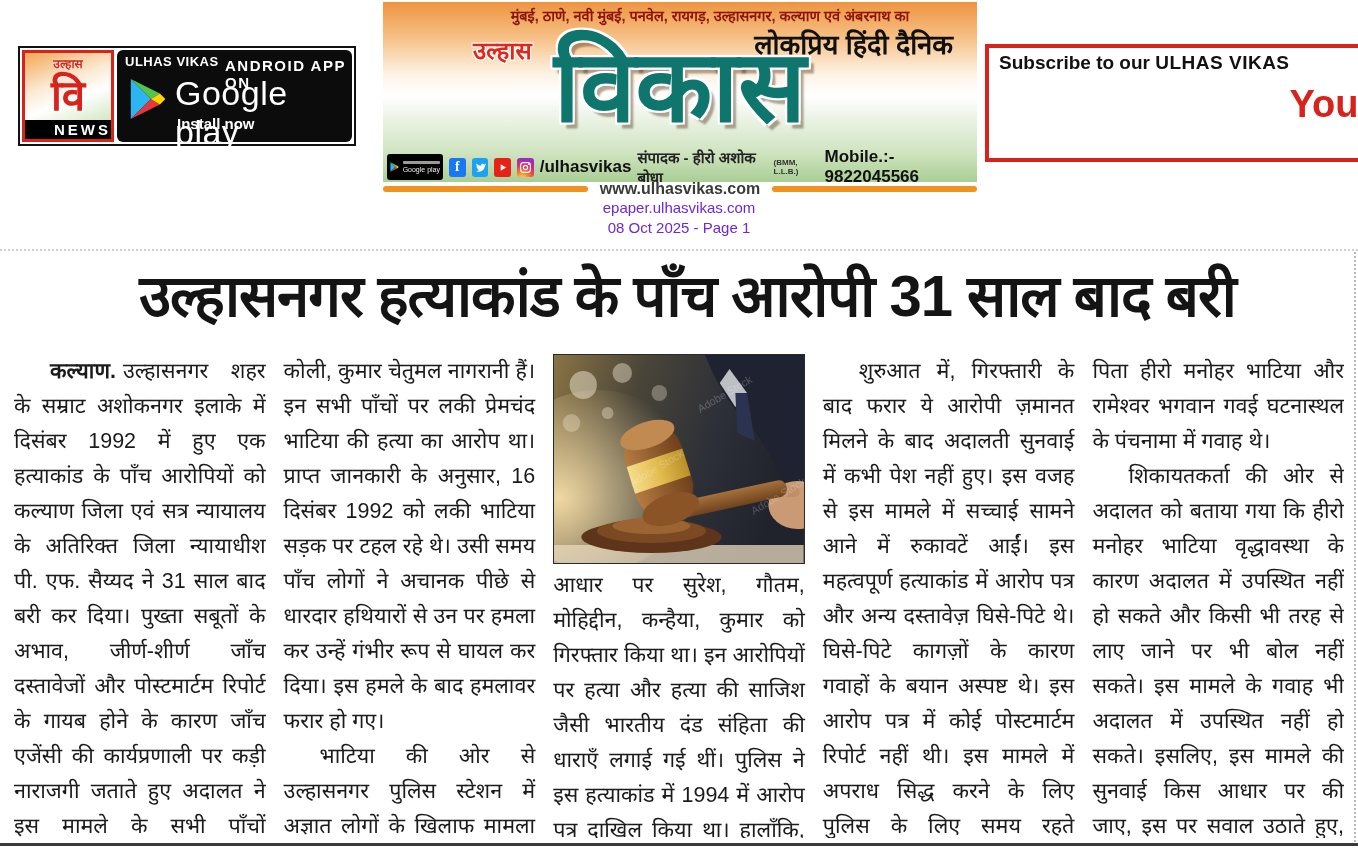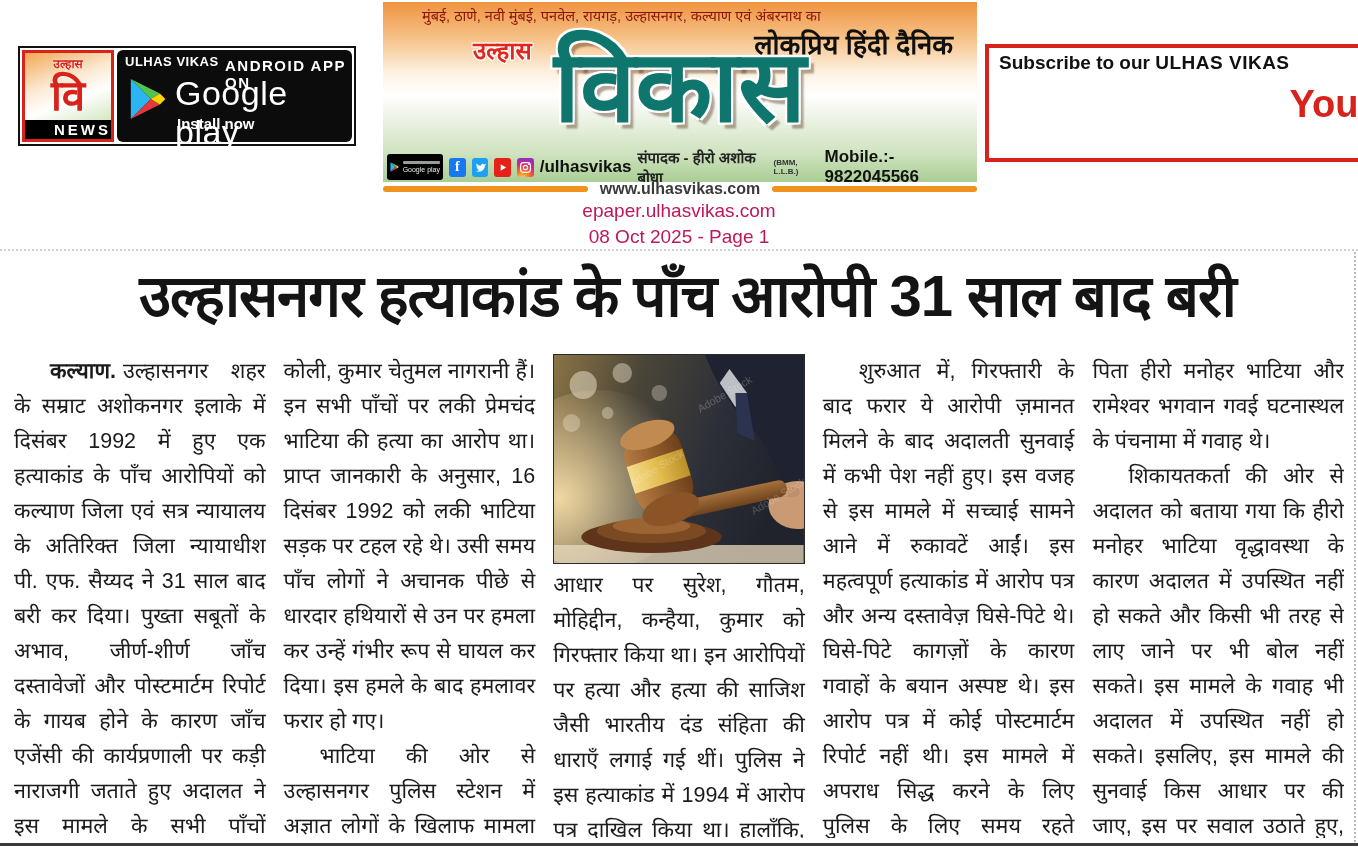--- a/index.html
+++ b/index.html
@@ -25,22 +25,22 @@
   .bb-brand { position:absolute; top:4px; left:8px; font-size:13px; font-weight:700; letter-spacing:.5px; }
   .bb-android { position:absolute; top:7px; left:108px; font-size:15px; font-weight:700; letter-spacing:1.5px; }
   .bb-ptri { position:absolute; left:12px; top:27px; }
   .bb-gplay { position:absolute; left:58px; top:24px; font-size:34px; font-weight:400; letter-spacing:.5px; }
   .bb-install { position:absolute; left:60px; bottom:10px; font-size:15px; font-weight:700; }
 
   
   .masthead { position:absolute; left:383px; top:2px; width:594px; height:194px; }
   .flag { position:absolute; left:0; right:0; top:0; height:180px;
     background:linear-gradient(180deg,#ee9440 0%,#f6c187 20%,#fdf3e4 40%,#ffffff 52%,#eaf2e3 66%,#cfe3bf 84%,#a9ce94 100%); }
-  .cities { position:absolute; top:3px; left:39px; right:4px; text-align:left;
-    font-size:14.5px; font-weight:400; color:#8c1408; }
+  .cities { position:absolute; top:3px; left:64px; right:4px; text-align:center;
+    font-size:14.5px; font-weight:700; color:#8c1408; }
   .tagline { position:absolute; top:23px; right:24px; font-size:27px; font-weight:800; color:#101010; }
   .logo-small { position:absolute; top:31px; left:90px; font-size:24px; font-weight:800; color:#e1261d;
     text-shadow:-1px -1px 0 #fff,1px -1px 0 #fff,-1px 1px 0 #fff,1px 1px 0 #fff; }
   .logo-main { position:absolute; top:30px; left:0; right:0; text-align:center;
     font-size:100px; line-height:1.08; font-weight:900; color:#0f766e;
     text-shadow:-2px -2px 0 #fff,2px -2px 0 #fff,-2px 2px 0 #fff,2px 2px 0 #fff,5px 6px 2px rgba(70,35,5,.4); }
   .socialbar { position:absolute; left:4px; right:4px; top:150px; height:30px;
     display:flex; align-items:center; gap:6px; }
   .minigp { width:56px; height:26px; background:#000; border-radius:3px; color:#fff;
     display:flex; align-items:center; gap:3px; padding:2px 3px; }
@@ -72,21 +72,21 @@
   .yt-you { color:#d8231c; font-size:38px; font-weight:900; }
   .yt-tube { background:#d8231c; color:#fff; font-size:34px; font-weight:400; border-radius:12px; padding:0 9px 3px; }
   .yt-channel { color:#0c4a6e; font-size:38px; font-weight:900; }
   .vinews.right { width:100px; }
   .vinews.right .vtop { font-size:14px; }
   .vinews.right .vletter { font-size:54px; }
   .vinews.right .vnews { font-size:18px; }
 
   
   .meta { position:absolute; top:198px; left:0; right:0; text-align:center;
-    font-size:19px; color:#be185d; line-height:1.35; }
+    font-size:15px; color:#6d28d9; line-height:1.35; }
   .top-dotted { position:absolute; top:249px; left:0; right:0; border-top:2px dotted #cfcfcf; }
   .right-dotted { position:absolute; right:2px; top:252px; bottom:8px; border-right:2px dotted #b8b8b8; }
   .bottom-rule { position:absolute; left:0; right:0; top:843px; border-top:3px solid #3a3a3a; }
 
   
   .headline { position:absolute; top:254px; left:17px; right:0; text-align:center;
     font-size:58px; font-weight:900; color:#141414; white-space:nowrap; letter-spacing:-1px; }
 
   
   .columns { position:absolute; top:354px; left:14px; right:14px; bottom:12px;

